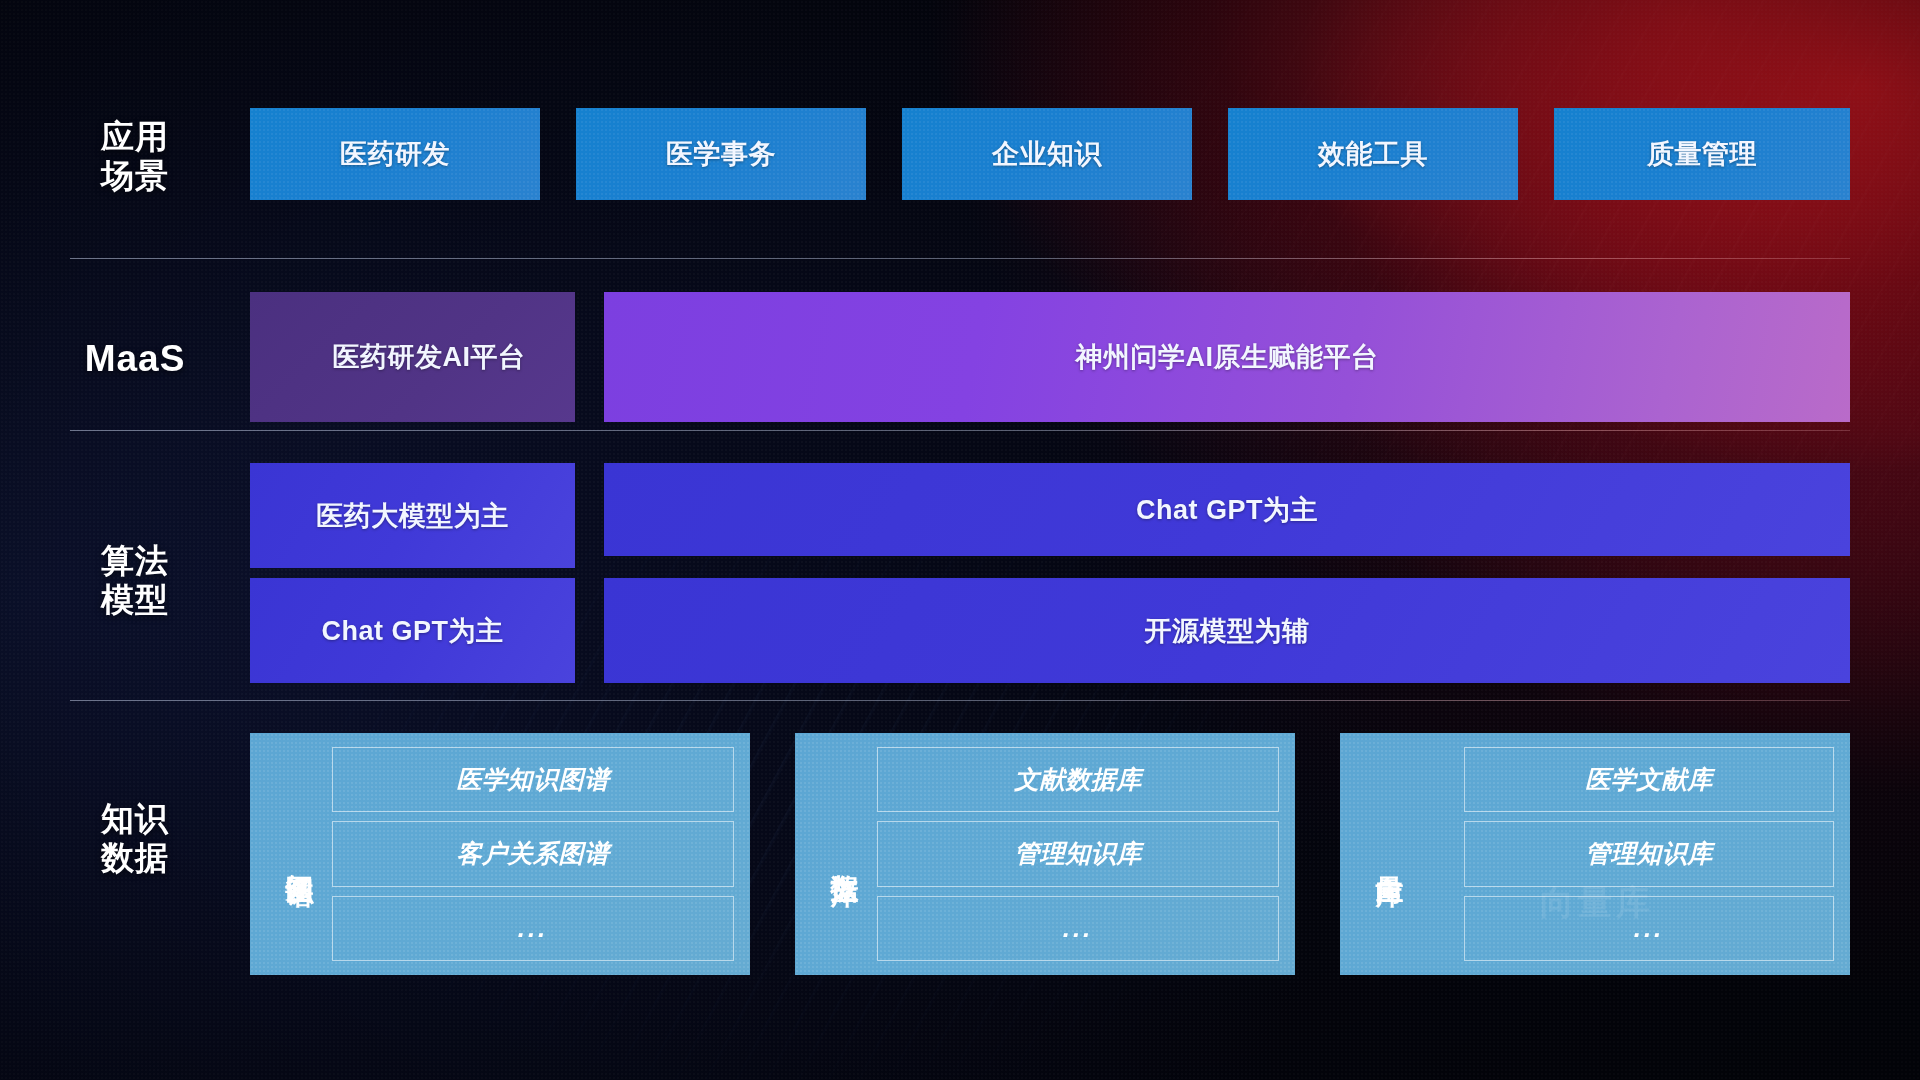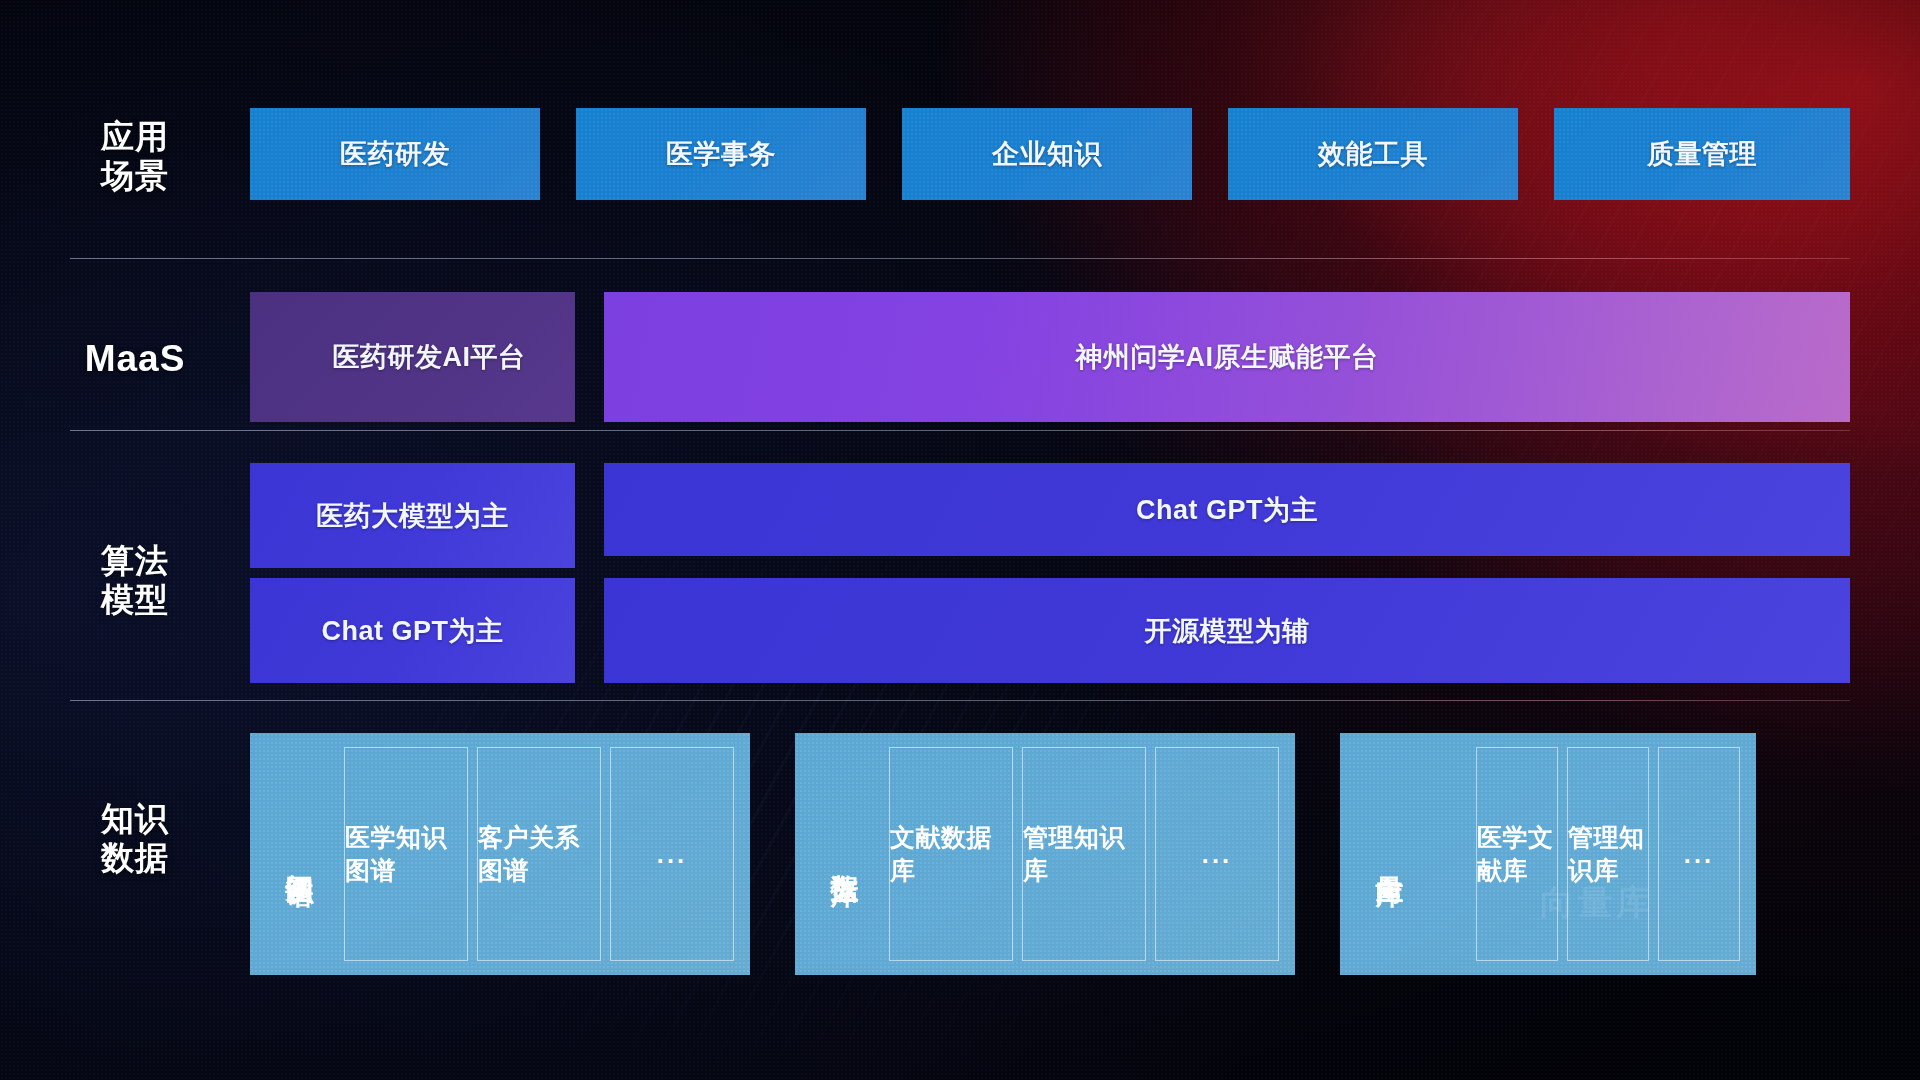--- a/index.html
+++ b/index.html
@@ -162,43 +162,43 @@
     line-height: 1.22;
     letter-spacing: 1px;
     text-align: center;
     z-index: 2;
     writing-mode: vertical-rl;
     text-orientation: upright;
   }
   .kb-items {
     flex: 1 1 auto;
     display: flex;
-    flex-direction: row;
+    flex-direction: column;
     justify-content: space-between;
     gap: 9px;
-    margin-left: 12px;
     z-index: 2;
+    font-style: italic;
   }
   .kb-item {
     flex: 1 1 0;
     border: 1px solid rgba(255,255,255,0.55);
     display: flex;
     align-items: center;
     justify-content: center;
     color: #ffffff;
     font-weight: 700;
     font-size: 25px;
     letter-spacing: .5px;
     box-sizing: border-box;
   }
   .kb-item.ellipsis { font-size: 26px; letter-spacing: 3px; }
 
   .kb1 { left: 250px; width: 500px; }
   .kb2 { left: 795px; width: 500px; }
-  .kb3 { left: 1340px; width: 416px; gap: 42px; }
+  .kb3 { left: 1340px; width: 510px; gap: 42px; }
 
   
   .watermark {
     position: absolute;
     left: 1540px; top: 880px;
     font-size: 34px;
     font-weight: 700;
     color: rgba(255,255,255,0.10);
     letter-spacing: 4px;
     pointer-events: none;

